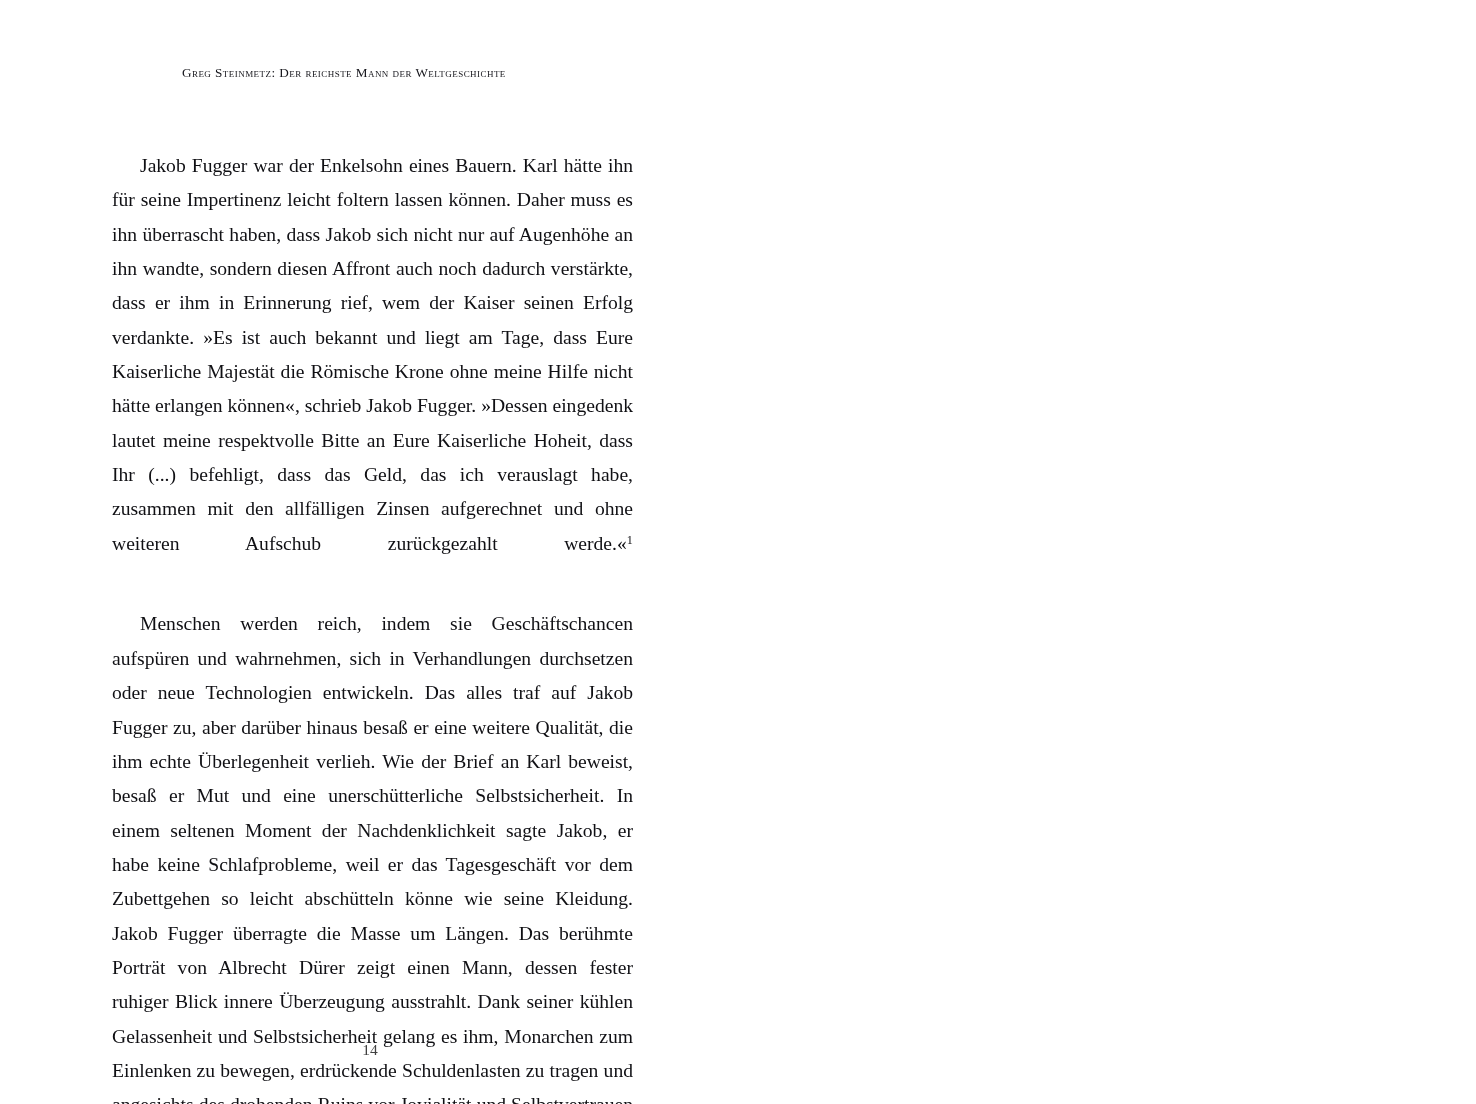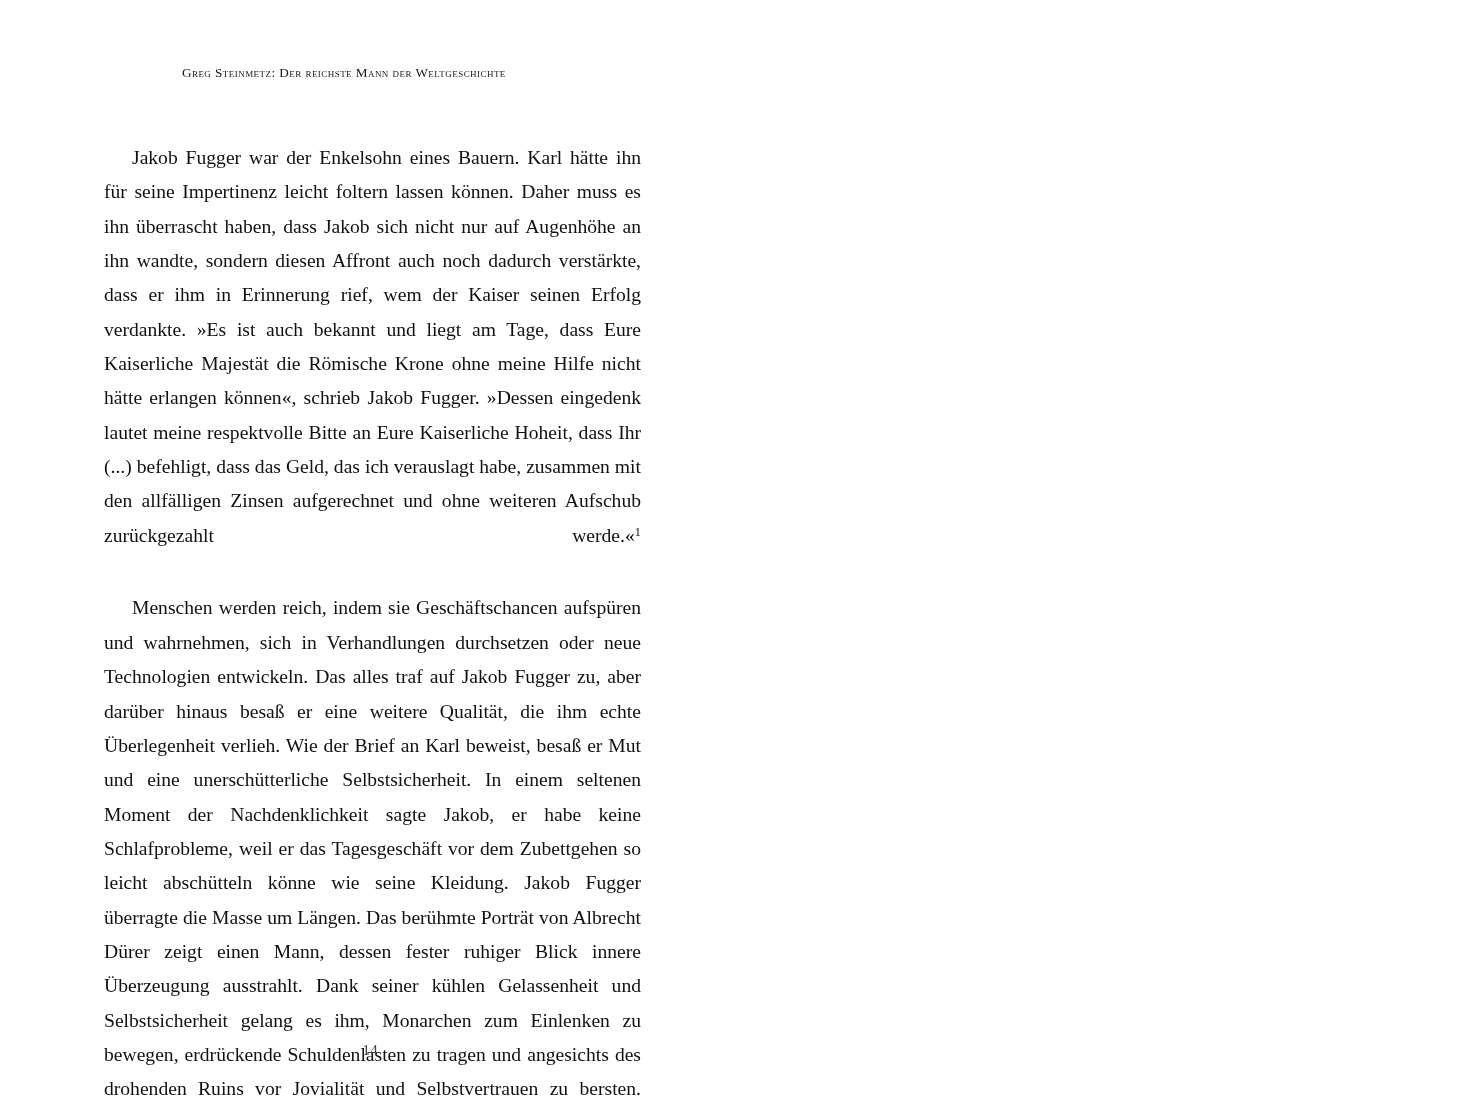--- a/index.html
+++ b/index.html
@@ -51,21 +51,21 @@
     text-align: justify;
     text-justify: inter-word;
     font-size: 19.6px;
     line-height: 34.35px;
     color: #101014;
     hyphens: manual;
   }
   .col-left  { left: 100px; }
 
   .column p {
-    margin: 4px;
+    margin: 12px;
     text-indent: 28px;
   }
   .column p:last-child { margin-bottom: 0; }
 
   
   .column p::after {
     content: "";
     display: inline-block;
     width: 100%;
   }

